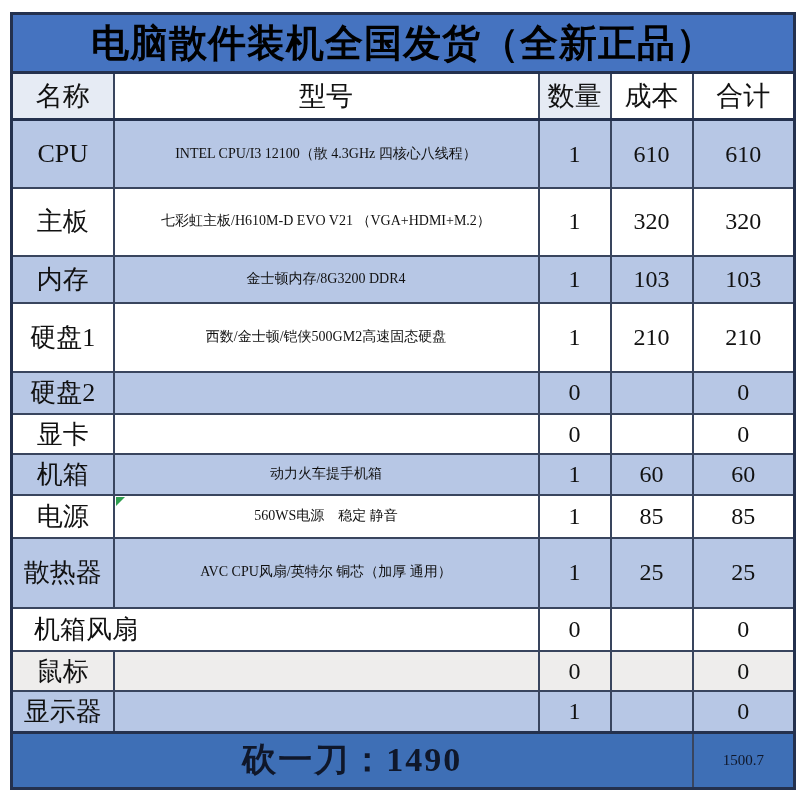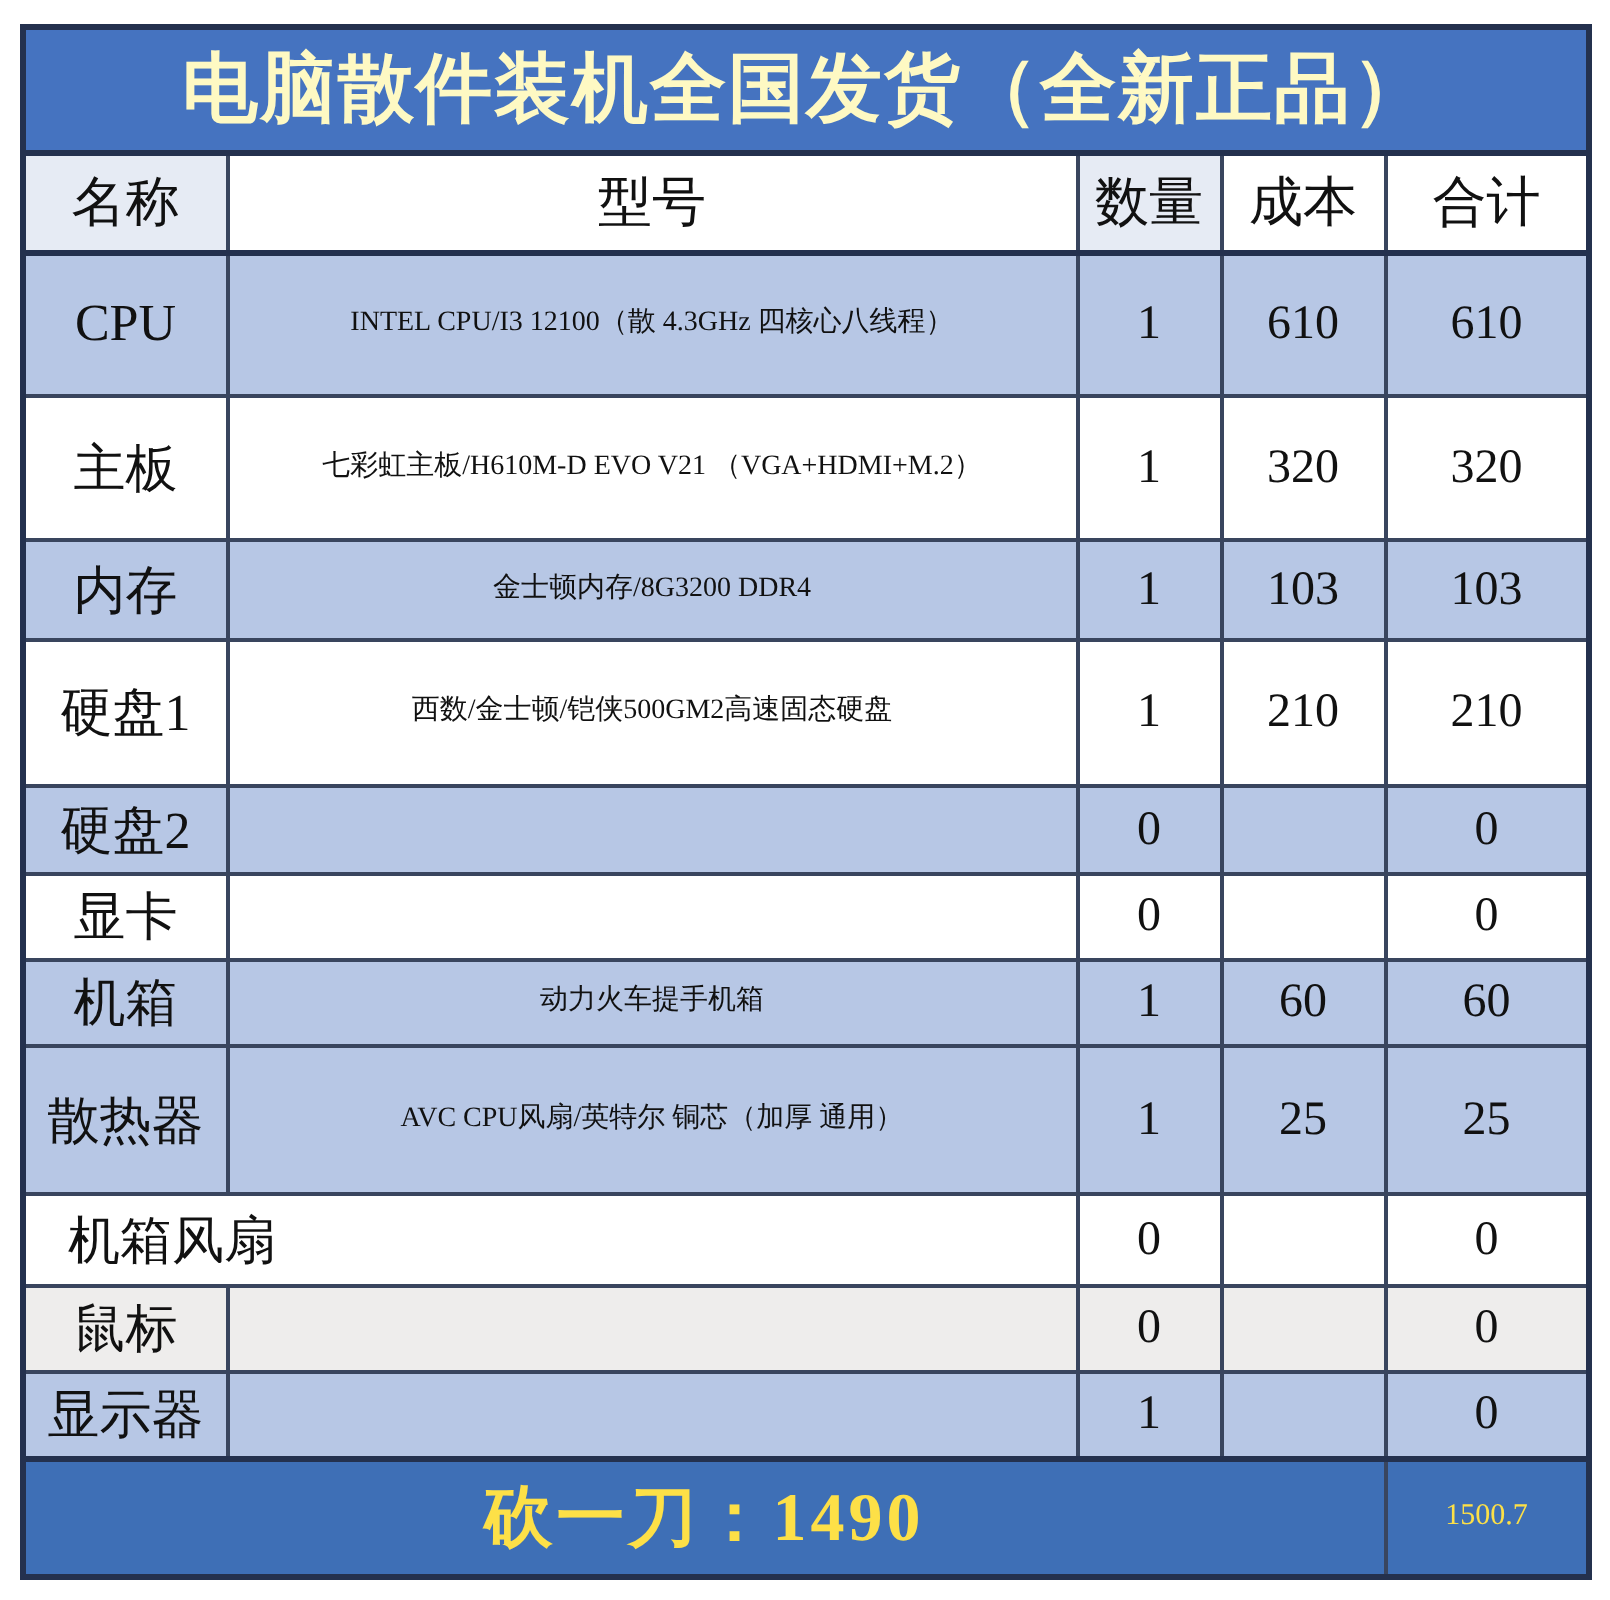--- a/index.html
+++ b/index.html
@@ -30,21 +30,21 @@
   }
   
   col.c-name  { width: 102px; }
   col.c-model { width: 425px; }
   col.c-qty   { width: 72px;  }
   col.c-cost  { width: 82px;  }
   col.c-total { width: 102px; }
 
   tr.title-row td {
     background: #4573c0;
-    color: #fef9c3;
+    color: #000000;
     font-size: 38px;
     font-weight: bold;
     letter-spacing: 1px;
     border-bottom: 3px solid #24314e;
   }
   tr.header-row td {
     background: #ffffff;
     font-size: 27px;
     font-weight: normal;
     border-bottom: 3px solid #24314e;
@@ -81,21 +81,21 @@
   td.rel { position: relative; }
   .corner-marker {
     position: absolute; left: 1px; top: 1px;
     width: 0; height: 0;
     border-top: 9px solid #2f9e4f;
     border-right: 9px solid transparent;
   }
 
   tr.footer-row td {
     background: #3e6fb6;
-    color: #fde047;
+    color: #0f172a;
     border-top: 3px solid #24314e;
   }
   td.deal-cell  { font-size: 34px; font-weight: bold; letter-spacing: 2px; }
   td.grand-cell { font-size: 15px; }
 </style>
 </head>
 <body>
 
 <div class="sheet">
 <table class="price-table">
@@ -169,20 +169,30 @@
   </tr>
 
   <tr class="row-blue h35">
     <td class="name-cell">机箱</td>
     <td class="model-cell">动力火车提手机箱</td>
     <td class="num-cell">1</td>
     <td class="num-cell">60</td>
     <td class="num-cell">60</td>
   </tr>
 
+  <tr class="row-white h39">
+    <td class="name-cell">电源</td>
+    <td class="model-cell rel">
+      <span class="corner-marker"></span>
+      <span>560WS电源　稳定 静音</span>
+    </td>
+    <td class="num-cell">1</td>
+    <td class="num-cell">85</td>
+    <td class="num-cell">85</td>
+  </tr>
 
   <tr class="row-blue h64">
     <td class="name-cell">散热器</td>
     <td class="model-cell">AVC CPU风扇/英特尔 铜芯（加厚 通用）</td>
     <td class="num-cell">1</td>
     <td class="num-cell">25</td>
     <td class="num-cell">25</td>
   </tr>
 
   <tr class="row-white h39">

